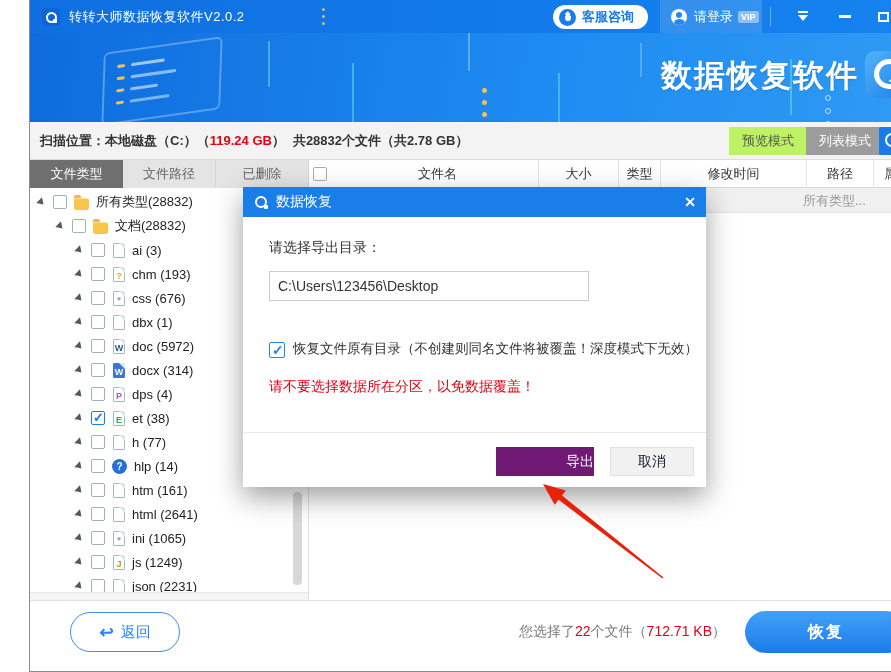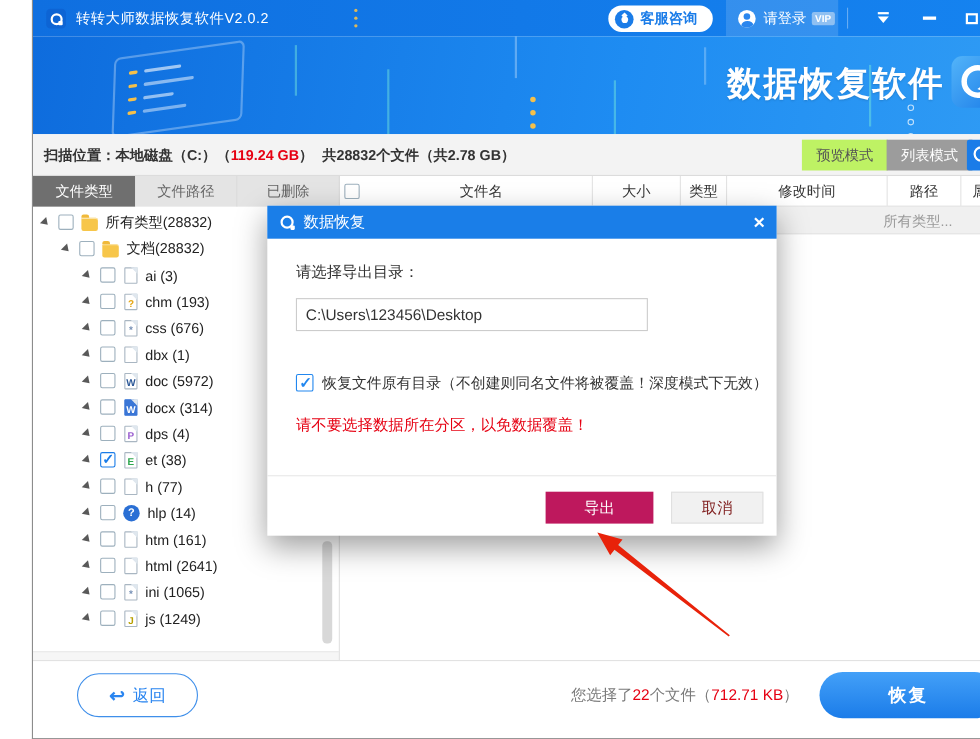--- a/index.html
+++ b/index.html
@@ -136,29 +136,29 @@
   .dlg-logo { width:16px; height:16px; margin-left:10px; position:relative; }
   .dlg-logo::before { content:""; position:absolute; left:2px; top:2px; width:8px; height:8px; border:2.5px solid #fff; border-radius:50%; }
   .dlg-logo::after { content:""; position:absolute; right:1px; bottom:1px; width:4px; height:4px; background:#fff; border-radius:1px; }
   .dlg-title { color:#fff; font-size:14px; margin-left:7px; }
   .dlg-close { margin-left:auto; margin-right:10px; color:#fff; font-size:14px; font-weight:bold; cursor:pointer; }
   .dlg-prompt { position:absolute; left:26px; top:52px; font-size:14px; color:#333; }
   .dlg-path { position:absolute; left:26px; top:84px; width:320px; height:30px; border:1px solid #ccc;
               font-size:14px; color:#333; padding:0 8px; font-family:"Liberation Sans",sans-serif; }
   .choose-btn { position:absolute; left:352px; top:84px; width:85px; height:30px; background:#2287ef; color:#fff;
                 border:none; font-size:14px; cursor:pointer; }
-  .dlg-checkrow { position:absolute; left:26px; top:153px; display:flex; align-items:flex-start; }
+  .dlg-checkrow { position:absolute; left:26px; top:153px; display:flex; align-items:flex-end; }
   .dlg-cb { width:16px; height:16px; border:1px solid #2287ef; border-radius:2px; background:#fff; position:relative; margin-right:8px; cursor:pointer; }
   .dlg-cb::before { content:"✓"; position:absolute; left:2px; top:-1px; color:#2287ef; font-size:14px; font-weight:bold; }
   .dlg-check-label { font-size:13.5px; color:#333; }
   .dlg-warning { position:absolute; left:26px; top:191px; font-size:14px; color:#e60012; }
   .dlg-divider { position:absolute; left:0; top:245px; width:100%; height:1px; background:#e8e8e8; }
-  .export-btn { position:absolute; left:253px; top:260px; width:98px; height:29px; background:#be185d; color:#fff;
-                border:none; font-size:14px; cursor:pointer; }
-  .cancel-btn { position:absolute; left:367px; top:260px; width:84px; height:29px; background:#f1f1f1; color:#7f1d1d;
+  .export-btn { position:absolute; left:253px; top:260px; width:98px; height:29px; background:#701a75; color:#fff;
+                border:none; font-size:14px; cursor:pointer;text-align:right; }
+  .cancel-btn { position:absolute; left:367px; top:260px; width:84px; height:29px; background:#f1f1f1; color:#0f172a;
                 border:1px solid #e0e0e0; font-size:14px; cursor:pointer; }
 
   
   .arrow-svg { position:absolute; left:470px; top:470px; z-index:30; pointer-events:none; }
 
   
   .footer { position:absolute; left:0; top:600px; width:100%; height:72px; background:#fff; border-top:1px solid #e2e2e2; }
   .back-btn { position:absolute; left:40px; top:11px; width:110px; height:40px; border:1px solid #3f8fea; border-radius:20px;
               background:#fff; color:#2a85f0; font-size:15px; cursor:pointer; display:flex; align-items:center; justify-content:center; }
   .back-icon { font-size:17px; margin-right:7px; font-weight:bold; }
@@ -392,20 +392,28 @@
     <span class="tlabel">ini (1065)</span>
   </div>
         <div class="trow" style="padding-left: 46px;">
     <span class="expander"></span>
     <span class="cb"></span>
     <span class="ficon i-js fpage">
             <em>J</em>
           </span>
     <span class="tlabel">js (1249)</span>
   </div>
+        <div class="trow" style="padding-left: 46px;">
+    <span class="expander"></span>
+    <span class="cb"></span>
+    <span class="ficon i-file fpage">
+            <em></em>
+          </span>
+    <span class="tlabel">json (2231)</span>
+  </div>
       </div>
     <div class="tree-hband"></div>
     <div class="tree-scroll"></div>
     <div class="tree-divider"></div>
   </div>
 
   <div class="dialog">
     <div class="dlg-titlebar">
       <div class="dlg-logo"></div>
       <div class="dlg-title">数据恢复</div>

